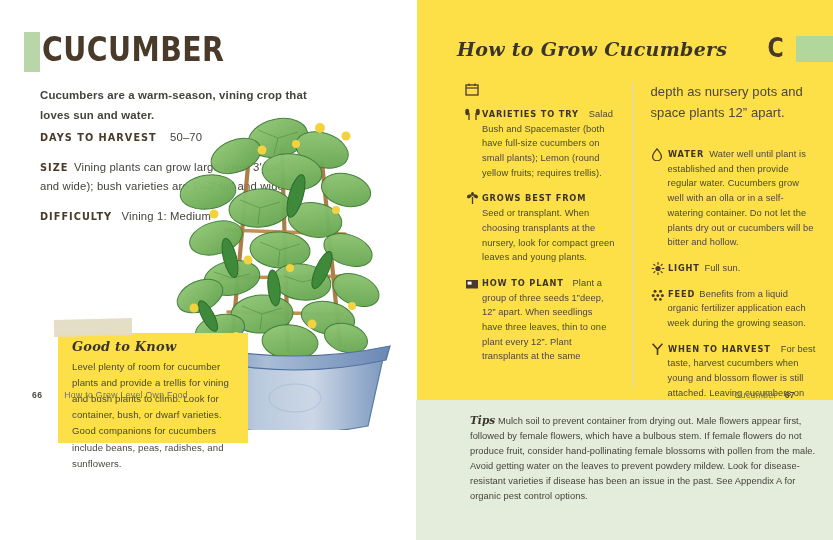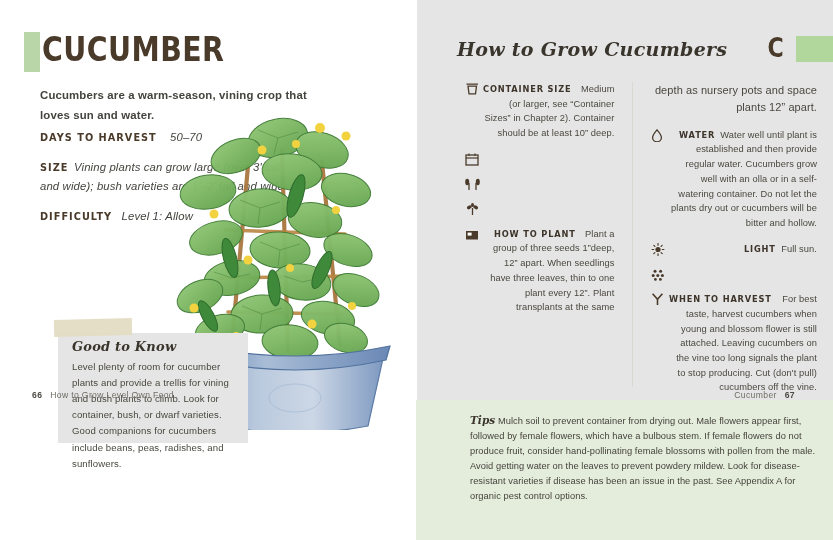--- a/index.html
+++ b/index.html
@@ -4,21 +4,21 @@
 <style>
   html,body{margin:0;padding:0;}
   body{
     width:833px;height:540px;background:#ffffff;
     font-family:"Liberation Sans", sans-serif;
     color:#3b3a36; overflow:hidden; position:relative;
   }
   .spread{position:absolute;inset:0;display:flex;}
   .page{position:relative;height:428px;box-sizing:border-box;}
   .page-left{width:417px;background:#ffffff;}
-  .page-right{width:416px;background:#e5e5e5;text-align:right;}
+  .page-right{width:416px;background:#fde047;}
 
   
   .accent-bar{
     position:absolute;left:24px;top:32px;width:16px;height:40px;
     background:#b8d6a8;
   }
   .veg-title{
     position:absolute;left:42px;top:30px;
     font-family:"DejaVu Sans", sans-serif;
     font-weight:bold;font-size:33px;letter-spacing:0.5px;
@@ -29,26 +29,26 @@
     position:absolute;left:40px;top:86px;width:275px;
     font-size:11.4px;line-height:1.72;color:#44433e;letter-spacing:.15px;font-weight:bold;
   }
   .facts{position:absolute;left:40px;top:128px;width:250px;}
   .fact{margin-bottom:12px;font-size:11.3px;line-height:1.62;color:#44433e;}
   .fact b{
     font-family:"DejaVu Sans", sans-serif;
     font-weight:bold;font-size:10.6px;letter-spacing:1.1px;color:#4a3a2a;
     transform:scaleX(.92);display:inline-block;transform-origin:left;
   }
-  .fact .val{letter-spacing:.15px;font-style:italic;}
+  .fact .val{letter-spacing:.15px;}
 
   
   .gtk{
     position:absolute;left:58px;top:333px;width:190px;height:110px;
-    background:#e5e5e5;
+    background:#fde047;
   }
   .gtk-tape{
     position:absolute;left:-4px;top:-14px;width:78px;height:17px;
     background:#e4dcc3;opacity:.95;transform:rotate(-1.4deg);
   }
   .gtk-title{
     position:absolute;left:14px;top:6px;
     font-family:"DejaVu Serif", serif;font-style:italic;font-weight:bold;
     font-size:13px;color:#3a352c;letter-spacing:.2px;
   }
@@ -90,42 +90,42 @@
   .entry-ico svg{display:block;}
   .entry-txt{
     flex:1;font-size:9.3px;line-height:1.58;color:#4a473f;letter-spacing:.08px;
   }
   .entry-txt b{
     font-family:"DejaVu Sans", sans-serif;font-weight:bold;font-size:8.9px;
     letter-spacing:.9px;color:#3d342a;
     display:inline-block;transform:scaleX(.93);transform-origin:left;
   }
   .cont{
-    font-size:11px;line-height:1.58;color:#4a473f;letter-spacing:.08px;
-    margin-bottom:11px;
+    font-size:13px;line-height:1.58;color:#4a473f;letter-spacing:.08px;
+    margin-bottom:24px;
   }
   .tips-inner{
     position:absolute;left:54px;top:12px;width:348px;
     font-size:9.3px;line-height:1.62;color:#45433c;letter-spacing:.05px;
   }
   .tips-inner b{
     font-family:"DejaVu Serif", serif;font-style:italic;font-weight:bold;
     font-size:10.5px;color:#3a352c;
   }
   .tips-block{
     position:absolute;left:416px;top:400px;width:417px;height:152px;
     background:#e4eddc;
   }
 
   
   .foot-left{
     position:absolute;left:32px;bottom:28px;
     font-size:8.6px;color:#6e6c64;letter-spacing:.35px;
   }
-  .foot-left .num{font-weight:bold;color:#4c4a44;margin-right:8px;}
+  .foot-left .num{font-weight:bold;color:#4c4a44;margin-right:22px;}
   .foot-right{
     position:absolute;right:38px;bottom:28px;
     font-size:8.6px;color:#6e6c64;letter-spacing:.35px;
   }
   .foot-right .num{font-weight:bold;color:#4c4a44;margin-left:8px;}
 </style>
 </head>
 <body>
 
 <div class="spread">
@@ -141,21 +141,21 @@
       <div class="fact">
         <b>DAYS TO HARVEST</b>
         <span class="val">50–70</span>
       </div>
       <div class="fact">
         <b>SIZE</b>
         <span class="val">Vining plants can grow large (over 3' tall and wide); bush varieties are 1'–2' tall and wide</span>
       </div>
       <div class="fact">
         <b>DIFFICULTY</b>
-        <span class="val">Level 1: Allow</span>
+        <span class="val">Vining 1: Medium</span>
       </div>
     </div>
 
     <div class="illus">
       <svg width="250" height="320" viewBox="0 0 250 320" xmlns="http://www.w3.org/2000/svg">
         <defs>
           <linearGradient id="potg" x1="0" y1="0" x2="1" y2="0">
             <stop offset="0%" stop-color="#7f9cc4"></stop>
             <stop offset="28%" stop-color="#b9c9dd"></stop>
             <stop offset="60%" stop-color="#ccd7e6"></stop>
@@ -258,31 +258,20 @@
   <div class="page page-right">
 
     <div class="rp-title">How to Grow Cucumbers</div>
     <div class="rp-letter">C</div>
     <div class="rp-tab"></div>
 
     <div class="cols">
 
       <div class="col col-left">
 
-        <div class="entry">
-          <span class="entry-ico">
-            <svg width="15" height="13" viewBox="0 0 15 13">
-                <path d="M1.5 1.2h11.5M3 3.2h8.5l-1 7.6H4z" fill="none" stroke="#4a3a2a" stroke-width="1.3"></path>
-              </svg>
-          </span>
-          <span class="entry-txt">
-            <b>CONTAINER SIZE</b>
-            <span>Medium (or larger, see “Container Sizes” in Chapter 2). Container should be at least 10” deep.</span>
-          </span>
-        </div>
 
         <div class="entry">
           <span class="entry-ico">
             <svg width="14" height="13" viewBox="0 0 14 13">
                 <rect x="1" y="2" width="12" height="10" fill="none" stroke="#4a3a2a" stroke-width="1.3"></rect>
                 <line x1="1" y1="5" x2="13" y2="5" stroke="#4a3a2a" stroke-width="1.2"></line>
                 <line x1="4" y1="0.6" x2="4" y2="3" stroke="#4a3a2a" stroke-width="1.2"></line>
                 <line x1="10" y1="0.6" x2="10" y2="3" stroke="#4a3a2a" stroke-width="1.2"></line>
               </svg>
           </span>
@@ -290,30 +279,38 @@
 
         <div class="entry">
           <span class="entry-ico">
             <svg width="15" height="13" viewBox="0 0 15 13">
                 <path d="M4 12V5" stroke="#4a3a2a" stroke-width="1.3" fill="none"></path>
                 <ellipse cx="2.2" cy="4" rx="2" ry="3.2" fill="#4a3a2a"></ellipse>
                 <path d="M11 12V5" stroke="#4a3a2a" stroke-width="1.3" fill="none"></path>
                 <ellipse cx="12.8" cy="4" rx="2" ry="3.2" fill="#4a3a2a"></ellipse>
               </svg>
           </span>
+          <span class="entry-txt">
+            <b>VARIETIES TO TRY</b>
+            <span>Salad Bush and Spacemaster (both have full-size cucumbers on small plants); Lemon (round yellow fruits; requires trellis).</span>
+          </span>
         </div>
 
         <div class="entry">
           <span class="entry-ico">
             <svg width="15" height="13" viewBox="0 0 15 13">
                 <path d="M7.5 12V5" stroke="#4a3a2a" stroke-width="1.3" fill="none"></path>
                 <ellipse cx="4.3" cy="4.3" rx="2.6" ry="1.7" transform="rotate(-30 4.3 4.3)" fill="#4a3a2a"></ellipse>
                 <ellipse cx="10.7" cy="4.3" rx="2.6" ry="1.7" transform="rotate(30 10.7 4.3)" fill="#4a3a2a"></ellipse>
                 <ellipse cx="7.5" cy="2" rx="1.5" ry="2" fill="#4a3a2a"></ellipse>
               </svg>
+          </span>
+          <span class="entry-txt">
+            <b>GROWS BEST FROM</b>
+            <span>Seed or transplant. When choosing transplants at the nursery, look for compact green leaves and young plants.</span>
           </span>
         </div>
 
         <div class="entry">
           <span class="entry-ico">
             <svg width="15" height="13" viewBox="0 0 15 13">
                 <rect x="1" y="3" width="12" height="8.5" fill="#4a3a2a"></rect>
                 <rect x="2.6" y="4.6" width="4" height="3" fill="#ffffff"></rect>
               </svg>
           </span>
@@ -369,20 +366,24 @@
                   <circle cx="4" cy="3.2" r="1.5"></circle>
                   <circle cx="9.6" cy="3.2" r="1.5"></circle>
                   <circle cx="2.2" cy="7.6" r="1.5"></circle>
                   <circle cx="6.8" cy="7.6" r="1.5"></circle>
                   <circle cx="11.4" cy="7.6" r="1.5"></circle>
                   <circle cx="4.4" cy="11.4" r="1.4"></circle>
                   <circle cx="9.4" cy="11.4" r="1.4"></circle>
                 </g>
               </svg>
           </span>
+          <span class="entry-txt">
+            <b>FEED</b>
+            <span>Benefits from a liquid organic fertilizer application each week during the growing season.</span>
+          </span>
         </div>
 
         <div class="entry">
           <span class="entry-ico">
             <svg width="13" height="13" viewBox="0 0 13 13">
                 <path d="M6.5 12V6.2" stroke="#4a3a2a" stroke-width="1.6" fill="none"></path>
                 <path d="M1.6 0.8 L6.5 6.2 L11.4 0.8" fill="none" stroke="#4a3a2a" stroke-width="1.6" stroke-linejoin="round"></path>
               </svg>
           </span>
           <span class="entry-txt">

